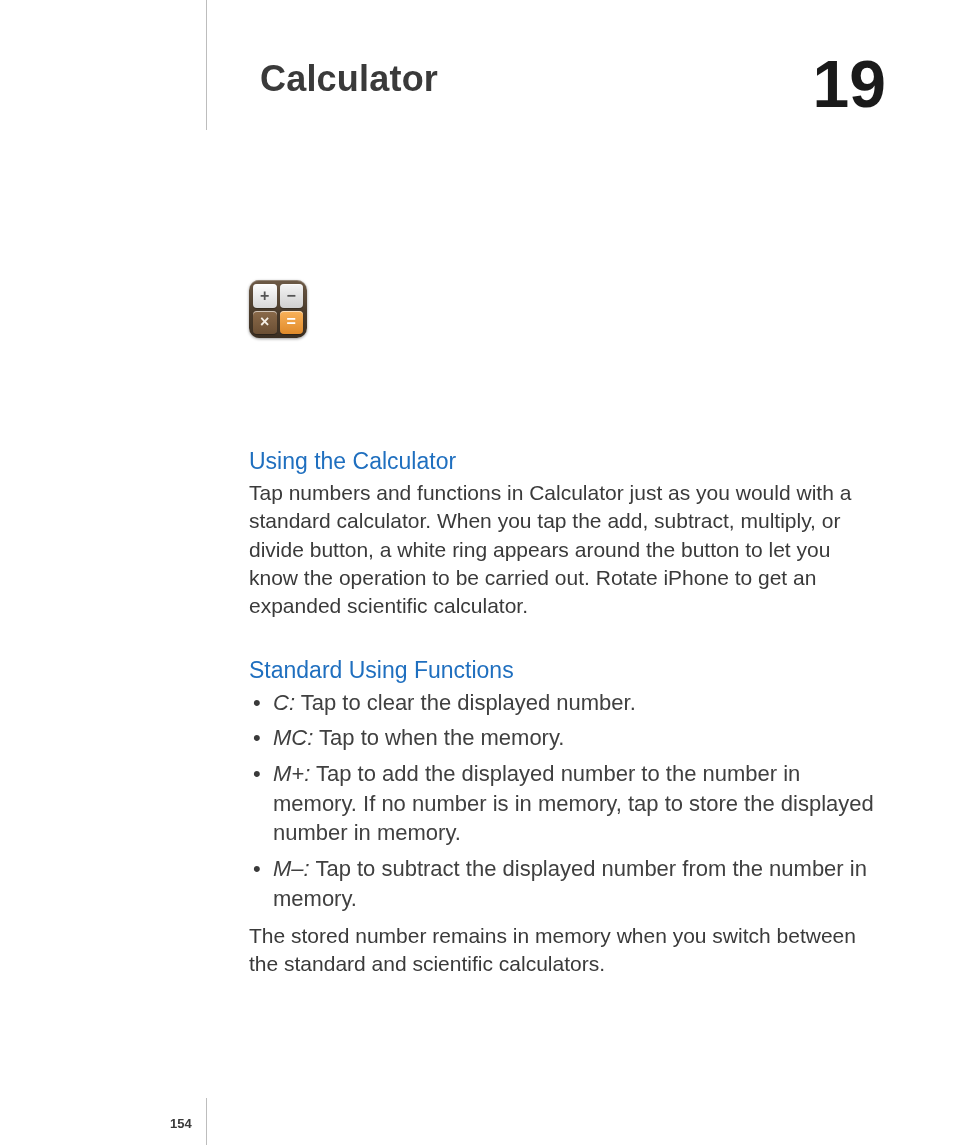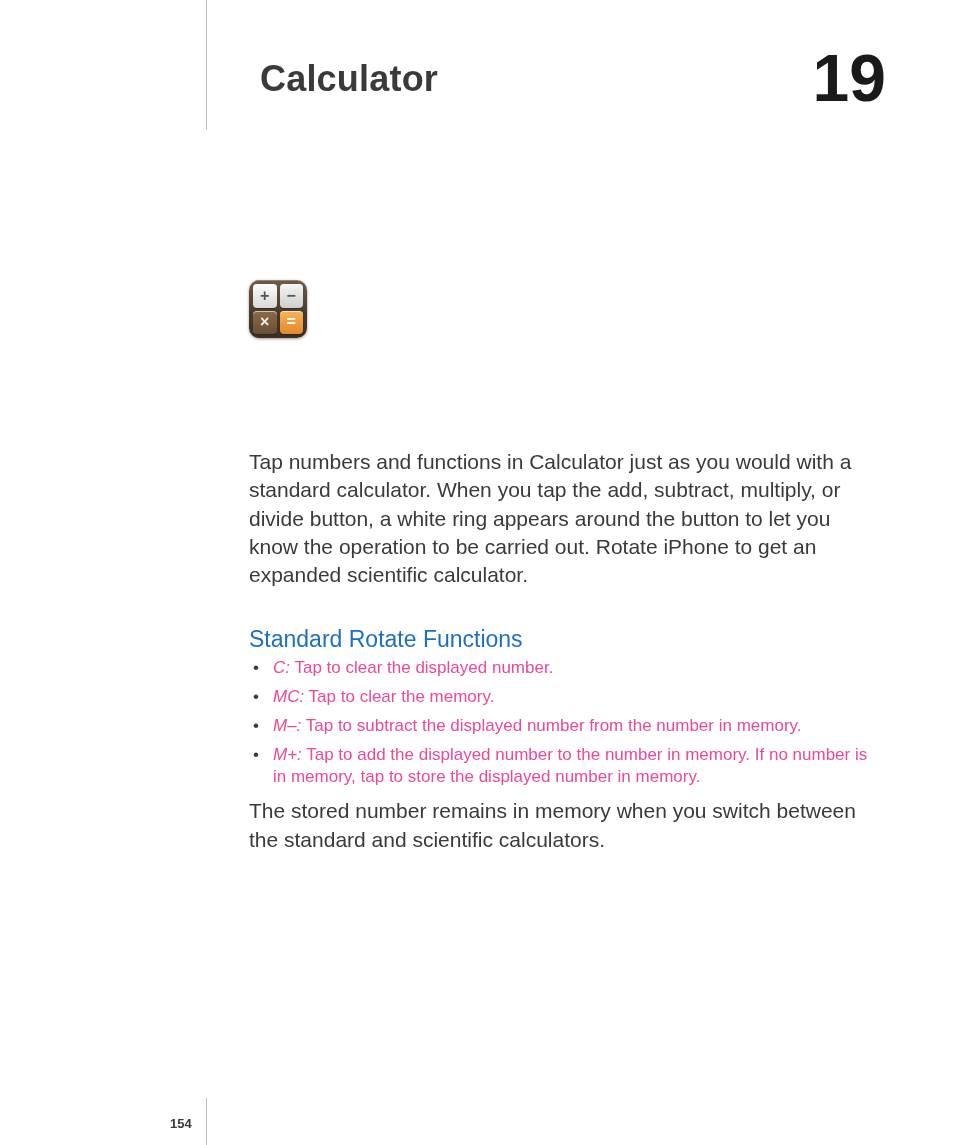--- a/index.html
+++ b/index.html
@@ -34,21 +34,21 @@
     top: 58px;
     font-size: 36px;
     font-weight: 600;
     color: #3a3a3a;
     letter-spacing: 0.2px;
     margin-left: 11px;
   }
   .chapter-number {
     position: absolute;
     right: 68px;
-    top: 40px;
+    top: 46px;
     font-size: 66px;
     font-weight: 700;
     color: #1a1a1a;
   }
   .page-number {
     position: absolute;
     left: 170px;
     bottom: 14px;
     font-size: 13px;
     font-weight: 700;
@@ -100,23 +100,23 @@
     margin: 0 0 26px 0;
   }
   ul.func-list {
     list-style: none;
     padding: 0;
     margin: 4px 0 8px 0;
   }
   ul.func-list > li {
     position: relative;
     padding-left: 24px;
-    font-size: 17px;
+    font-size: 22px;
     line-height: 1.35;
-    color: #ec4899;
+    color: #404040;
     margin-bottom: 6px;
   }
   ul.func-list > li::before {
     content: "•";
     position: absolute;
     left: 4px;
     top: 0;
     color: #3a3a3a;
   }
   .term {
@@ -137,46 +137,47 @@
 
   <div class="app-icon">
     <div class="key gray">+</div>
     <div class="key gray2">−</div>
     <div class="key brown">×</div>
     <div class="key orange">=</div>
   </div>
 
   <div class="spacer-lg"></div>
 
+  <h2 class="section-heading">Using the Calculator</h2>
   <p class="body-text">Tap numbers and functions in Calculator just as you would with a standard calculator. When you tap the add, subtract, multiply, or divide button, a white ring appears around the button to let you know the operation to be carried out. Rotate iPhone to get an expanded scientific calculator.</p>
 
   <div style="height:10px"></div>
 
-  <h2 class="section-heading">Standard Rotate Functions</h2>
+  <h2 class="section-heading">Standard Using Functions</h2>
 
   <ul class="func-list">
     <li>
       <span class="term">C:</span>
       <span> </span>
       <span>Tap to clear the displayed number.</span>
     </li>
     <li>
       <span class="term">MC:</span>
       <span> </span>
-      <span>Tap to clear the memory.</span>
+      <span>Tap to when the memory.</span>
+    </li>
+    <li>
+      <span class="term">M+:</span>
+      <span> </span>
+      <span>Tap to add the displayed number to the number in memory. If no number is in memory, tap to store the displayed number in memory.</span>
     </li>
     <li>
       <span class="term">M–:</span>
       <span> </span>
       <span>Tap to subtract the displayed number from the number in memory.</span>
-    </li>
-    <li>
-      <span class="term">M+:</span>
-      <span> </span>
-      <span>Tap to add the displayed number to the number in memory. If no number is in memory, tap to store the displayed number in memory.</span>
     </li>
   </ul>
 
   <p class="body-text" style="margin-top:6px">The stored number remains in memory when you switch between the standard and scientific calculators.</p>
 
 </div>
 
 <div class="vrule-bottom"></div>
 <div class="page-number">154</div>
 

